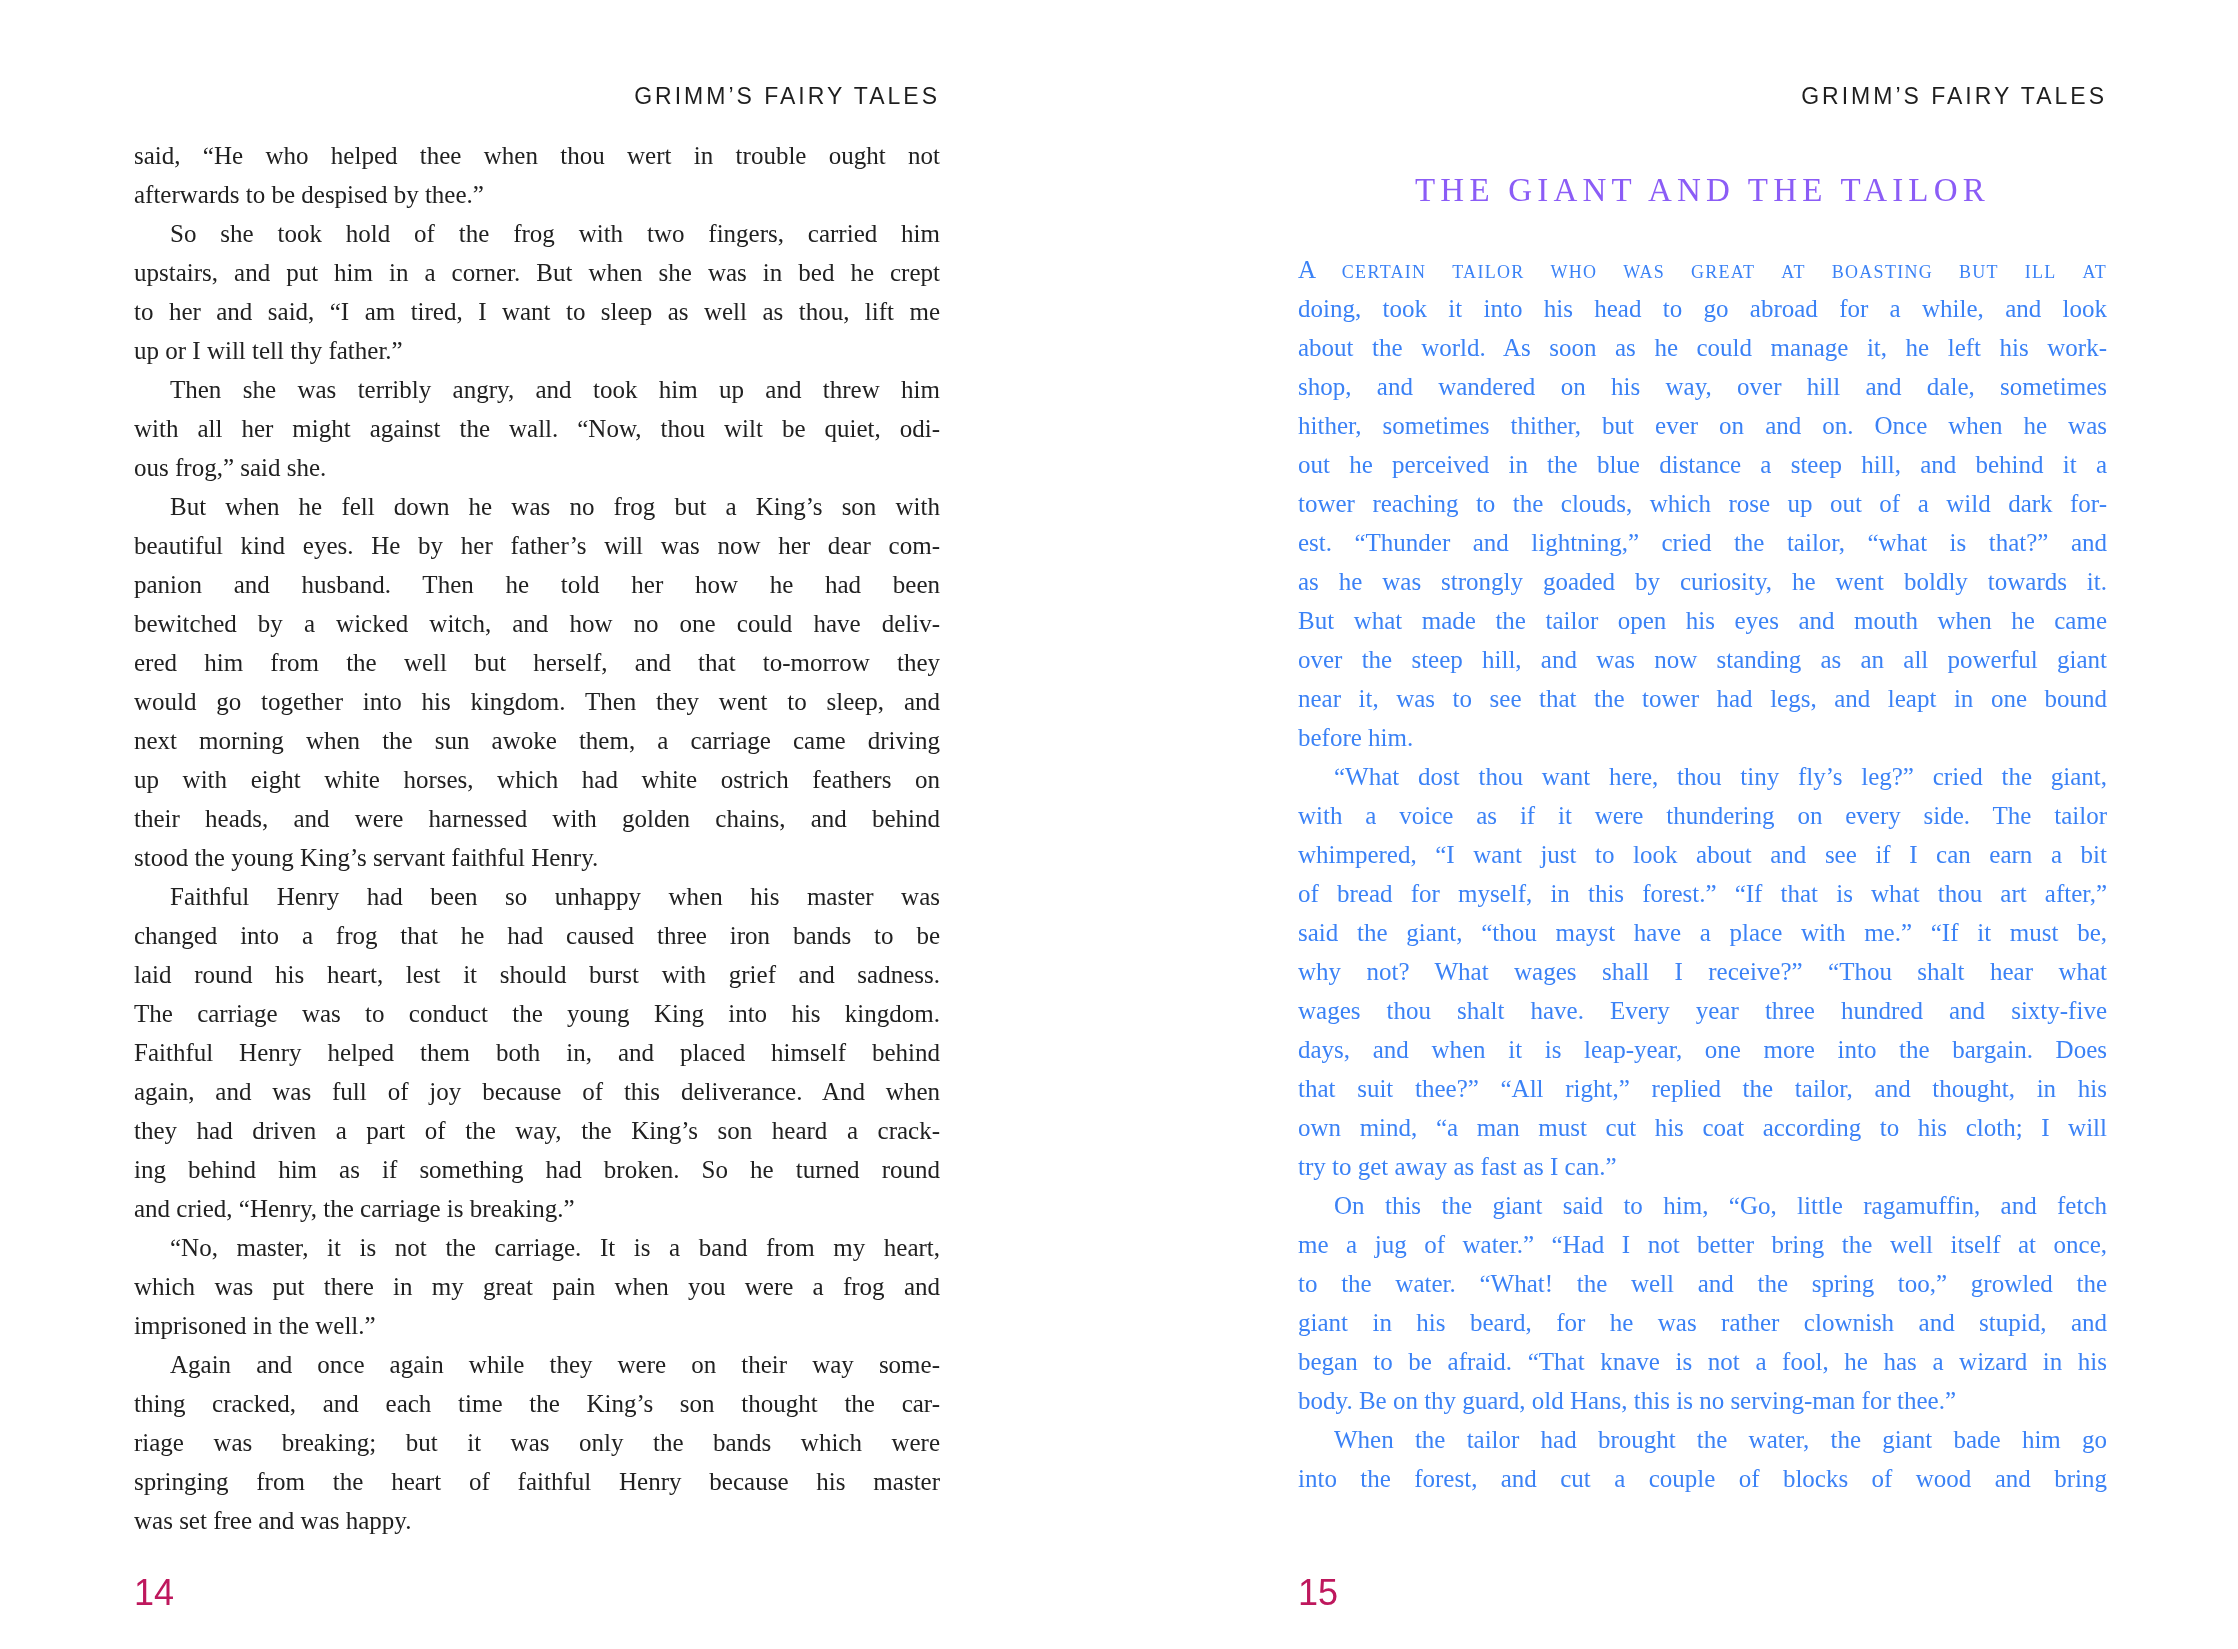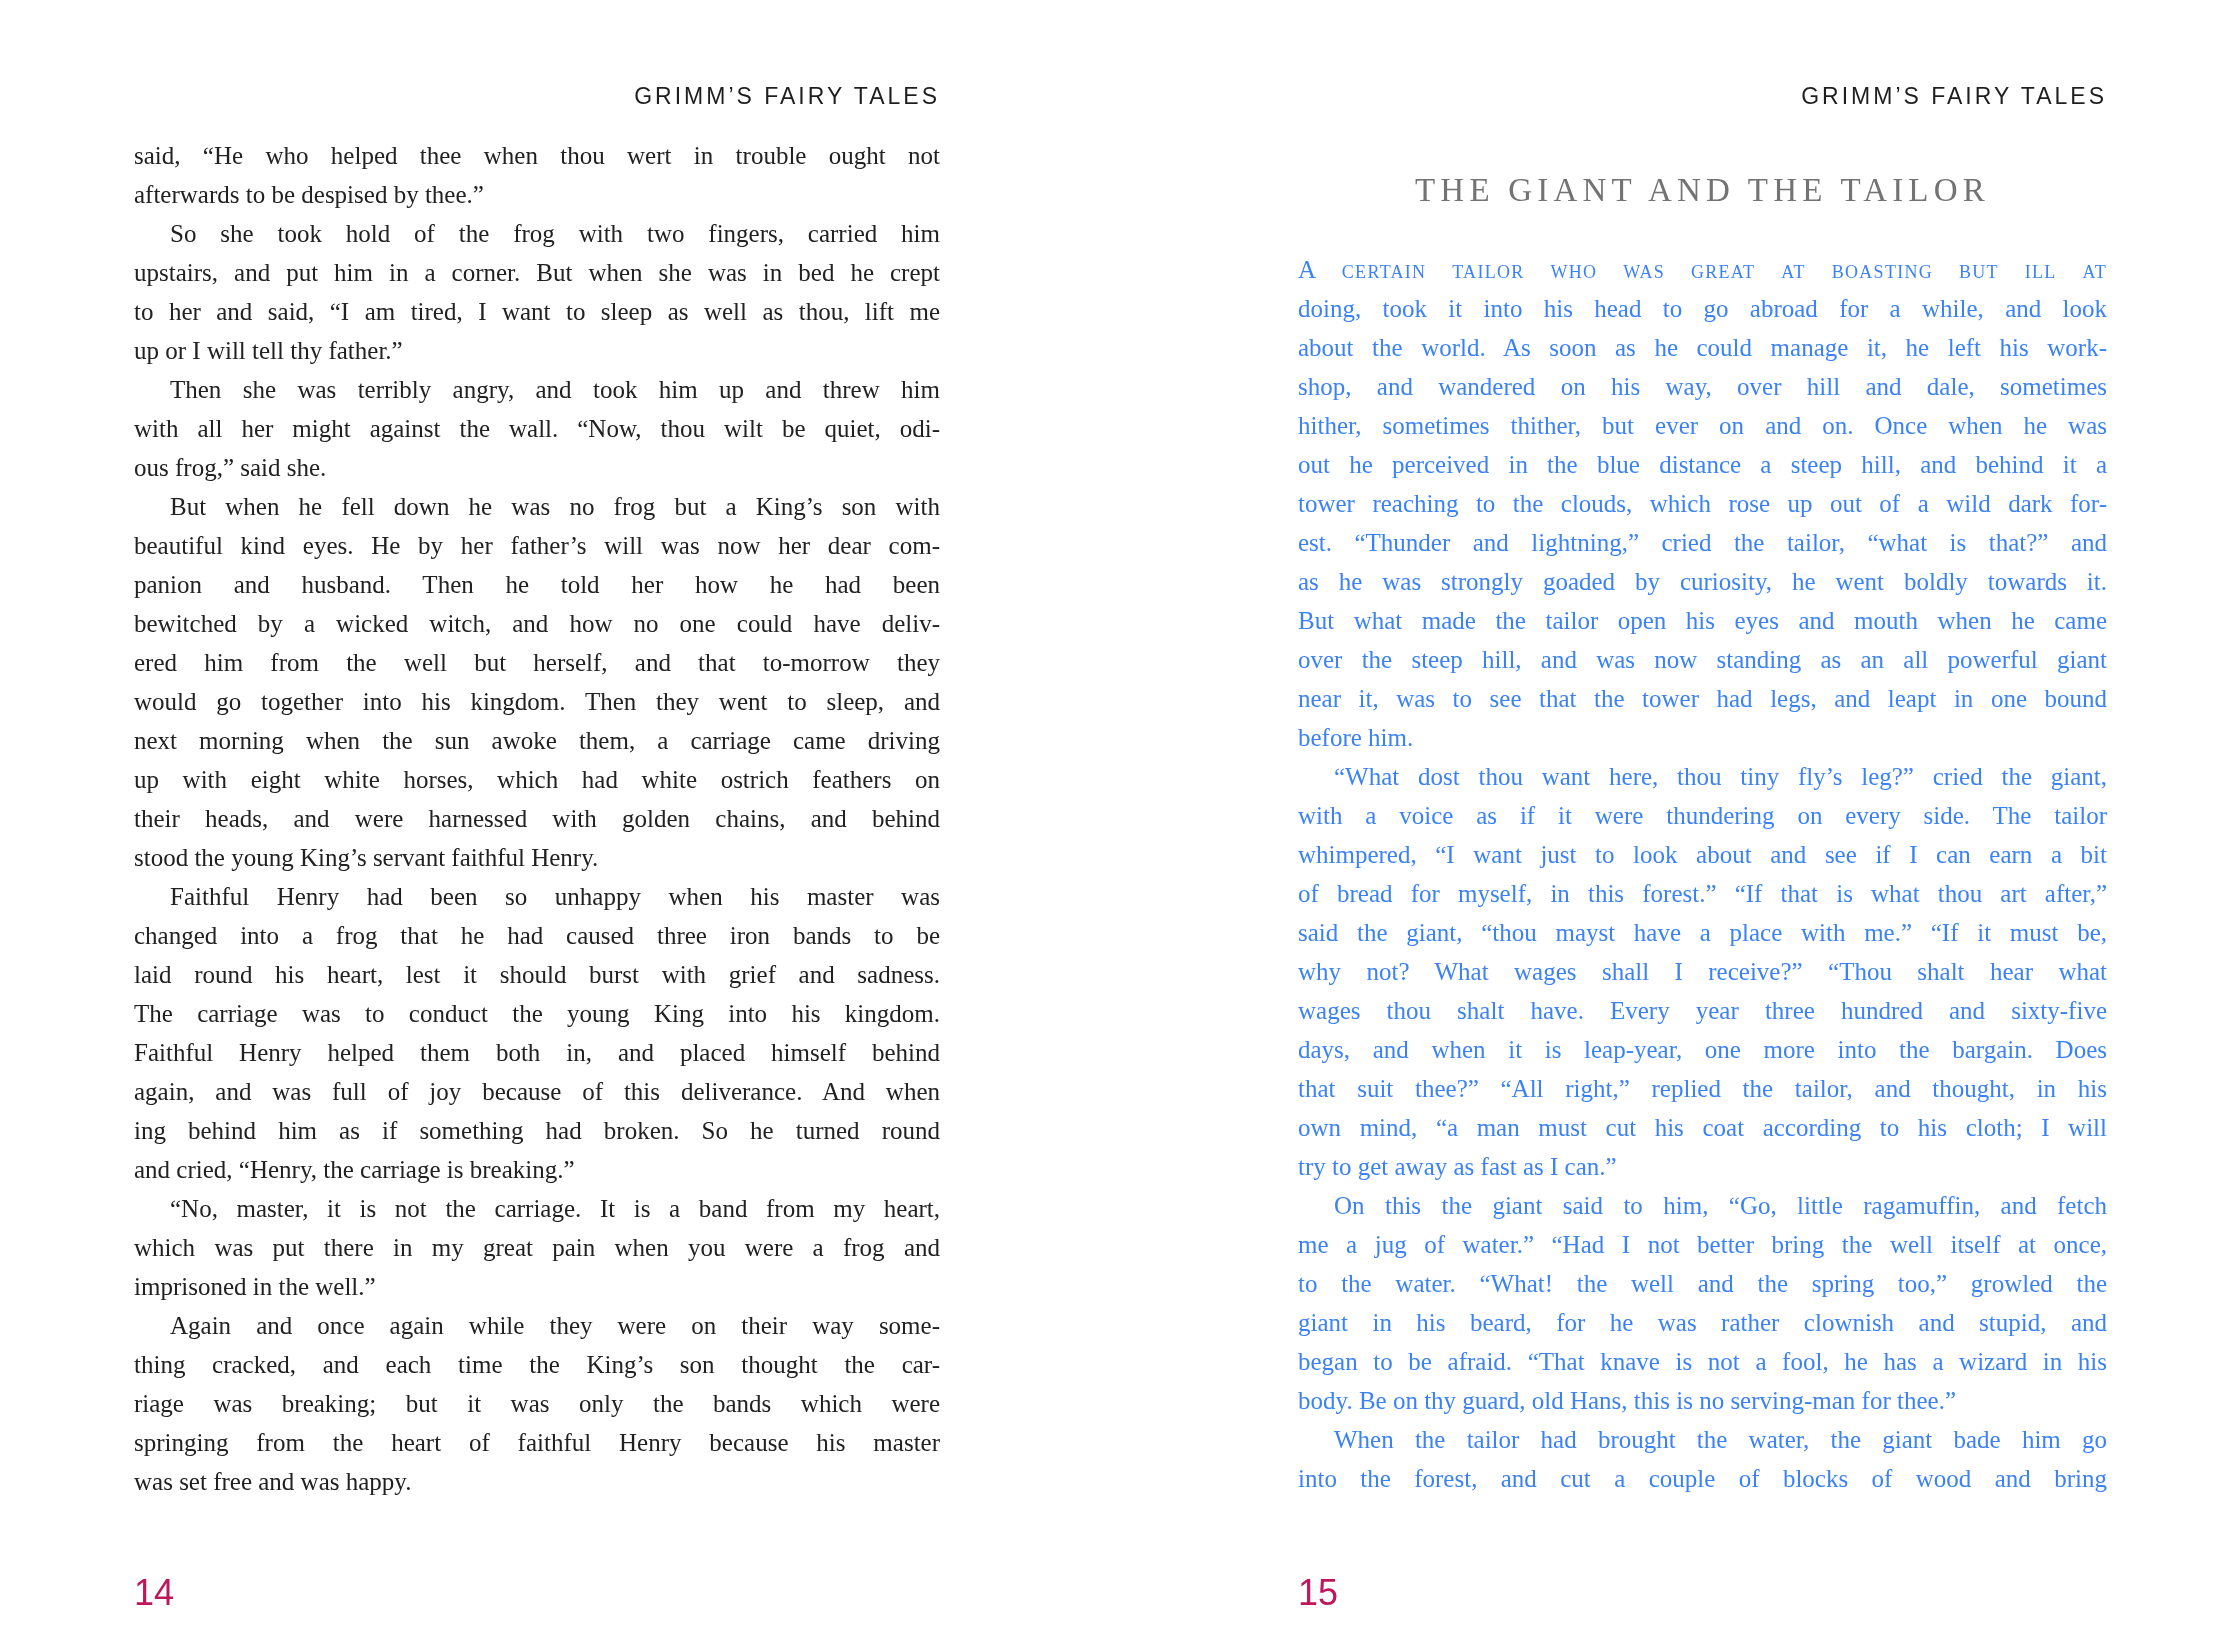--- a/index.html
+++ b/index.html
@@ -124,20 +124,21 @@
           <div class="line">their heads, and were harnessed with golden chains, and behind</div>
           <div class="line para-end">stood the young King’s servant faithful Henry.</div>
         </div>
         <div class="para">
           <div class="line indent">Faithful Henry had been so unhappy when his master was</div>
           <div class="line">changed into a frog that he had caused three iron bands to be</div>
           <div class="line">laid round his heart, lest it should burst with grief and sadness.</div>
           <div class="line">The carriage was to conduct the young King into his kingdom.</div>
           <div class="line">Faithful Henry helped them both in, and placed himself behind</div>
           <div class="line">again, and was full of joy because of this deliverance. And when</div>
+          <div class="line">they had driven a part of the way, the King’s son heard a crack-</div>
           <div class="line">ing behind him as if something had broken. So he turned round</div>
           <div class="line para-end">and cried, “Henry, the carriage is breaking.”</div>
         </div>
         <div class="para">
           <div class="line indent">“No, master, it is not the carriage. It is a band from my heart,</div>
           <div class="line">which was put there in my great pain when you were a frog and</div>
           <div class="line para-end">imprisoned in the well.”</div>
         </div>
         <div class="para">
           <div class="line indent">Again and once again while they were on their way some-</div>
@@ -145,21 +146,21 @@
           <div class="line">riage was breaking; but it was only the bands which were</div>
           <div class="line">springing from the heart of faithful Henry because his master</div>
           <div class="line para-end">was set free and was happy.</div>
         </div>
       </div>
     <div class="page-number">14</div>
   </section>
 
   <section class="page page-right">
     <div class="running-head" style="color: rgb(30, 30, 30);">GRIMM’S FAIRY TALES</div>
-    <div class="chapter-title" style="color: #737373;">THE GIANT AND THE TAILOR</div>
+    <div class="chapter-title" style="color: #8b5cf6;">THE GIANT AND THE TAILOR</div>
     <div class="page-body" id="page-body-right" style="color: #3b82f6;">
         <div class="para">
           <div class="line smallcaps">A certain tailor who was great at boasting but ill at</div>
           <div class="line">doing, took it into his head to go abroad for a while, and look</div>
           <div class="line">about the world. As soon as he could manage it, he left his work-</div>
           <div class="line">shop, and wandered on his way, over hill and dale, sometimes</div>
           <div class="line">hither, sometimes thither, but ever on and on. Once when he was</div>
           <div class="line">out he perceived in the blue distance a steep hill, and behind it a</div>
           <div class="line">tower reaching to the clouds, which rose up out of a wild dark for-</div>
           <div class="line">est. “Thunder and lightning,” cried the tailor, “what is that?” and</div>

